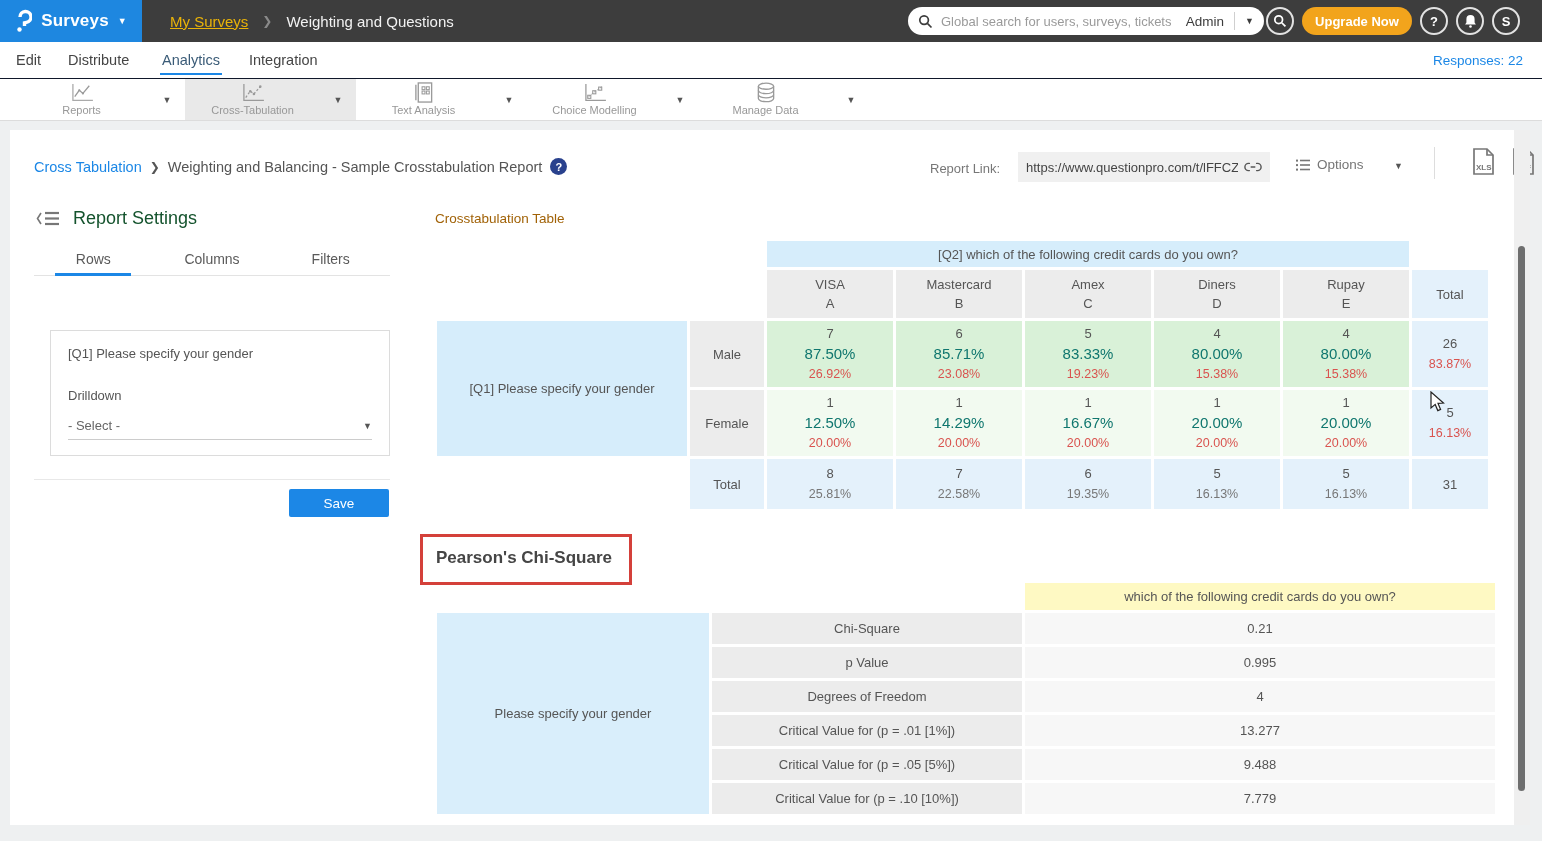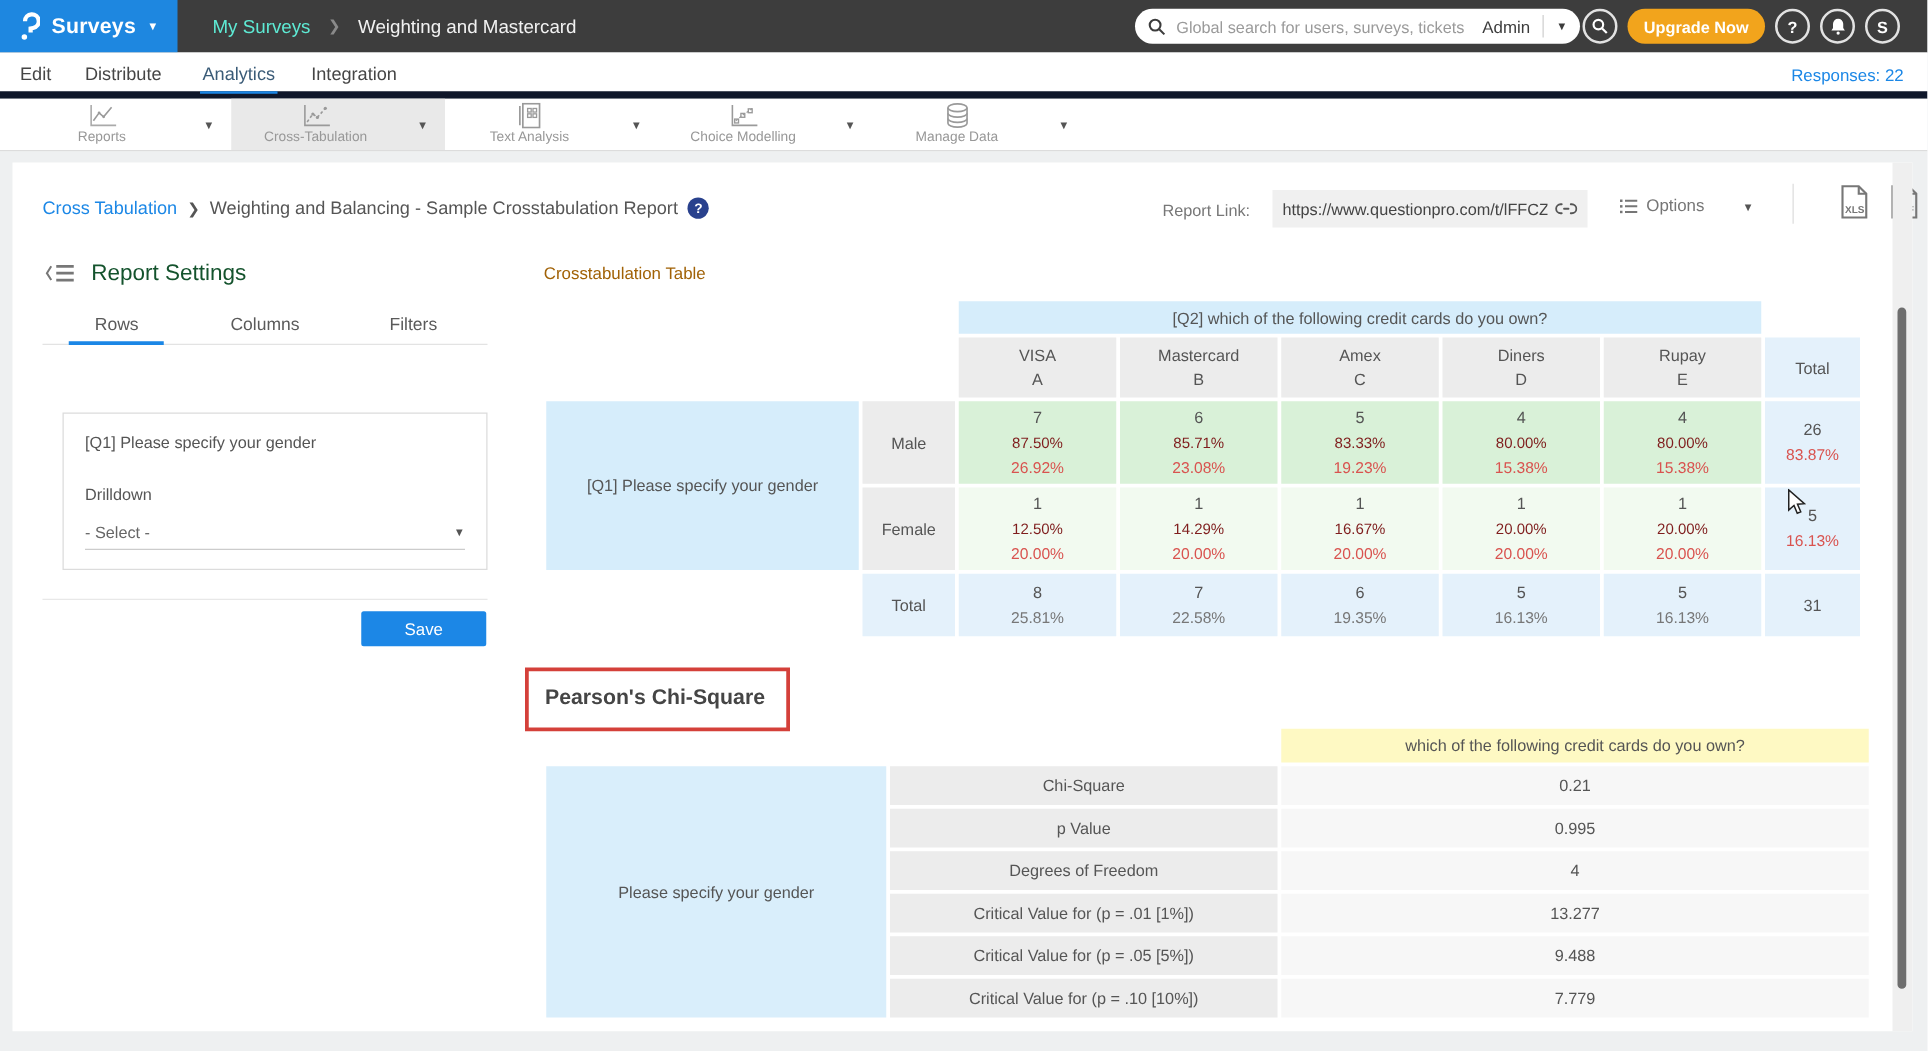--- a/index.html
+++ b/index.html
@@ -6,36 +6,36 @@
   html,body { width:1542px; height:841px; overflow:hidden; }
   body { font-family:"Liberation Sans", sans-serif; background:#eef0f1; position:relative; }
 
   
   .topbar { position:absolute; top:0; left:0; width:1542px; height:42px; background:#3d3d3d; }
   .logo-block { position:absolute; left:0; top:0; width:142px; height:42px; background:#1e87e0;
     display:flex; align-items:center; justify-content:center; gap:9px; color:#fff; cursor:pointer; }
   .logo-block .prod { font-size:17px; font-weight:bold; letter-spacing:.2px; }
   .caret { font-size:9px; color:inherit; }
   .tb-crumb { position:absolute; left:170px; top:0; height:42px; display:flex; align-items:center; gap:14px; font-size:15px; }
-  .tb-crumb .dim { color:#5eead4; }
+  .tb-crumb .dim { color:#eab308;text-decoration:underline; }
   .tb-crumb .sep { color:#8a8a8a; font-size:12px; }
   .tb-crumb .lit { color:#f2f2f2; }
   .search-pill { position:absolute; left:908px; top:7px; width:356px; height:28px; background:#fff; border-radius:14px;
     display:flex; align-items:center; padding:0 10px; gap:8px; }
   .search-pill input { flex:1; border:none; outline:none; font-size:13px; color:#555; font-family:inherit; background:transparent; }
   .search-pill input::placeholder { color:#9a9a9a; }
   .admin-sel { display:flex; align-items:center; gap:10px; color:#3c3c3c; font-size:13.5px; }
   .admin-div { width:1px; height:18px; background:#cfcfcf; }
   .circle-btn { position:absolute; top:7px; width:28px; height:28px; border-radius:50%; border:2px solid #e2e2e2;
     display:flex; align-items:center; justify-content:center; color:#fff; font-size:13px; font-weight:bold; cursor:pointer; }
   .upgrade-btn { position:absolute; left:1302px; top:7px; width:110px; height:28px; border-radius:14px; background:#f2a41c;
     color:#fff; font-size:13px; font-weight:bold; display:flex; align-items:center; justify-content:center; cursor:pointer; }
 
   
-  .surveynav { position:absolute; top:42px; left:0; width:1542px; height:37px; background:#fff; border-bottom:6px solid #0f172a; }
+  .surveynav { position:absolute; top:42px; left:0; width:1542px; height:37px; background:#fff; border-bottom:1px solid #0f172a; }
   .surveynav .item { position:absolute; top:10px; font-size:14.5px; color:#454545; cursor:pointer; }
   .surveynav .item.active { color:#3a5b77; }
   .surveynav .item.active::after { content:""; position:absolute; left:-2px; right:-2px; bottom:-7px; height:2px; background:#1b87e6; }
   .responses { position:absolute; right:19px; top:11px; font-size:13.5px; color:#1b87e6; }
 
   
   .toolbar { position:absolute; top:79px; left:0; width:1542px; height:42px; background:#fff; border-bottom:1px solid #dcdcdc;
     display:flex; padding-left:14px; }
   .tgroup { width:171px; height:41px; display:flex; }
   .tgroup.active { background:#e9e9e9; }
@@ -90,21 +90,21 @@
   .hdr-gray { background:#ececec; height:48px; line-height:19px; }
   .hdr-total { background:#e4f1fb; }
   .q-cell { background:#d6edfb; }
   .lbl-gray { background:#ececec; }
   .lbl-blue { background:#e4f1fb; }
   .cg { background:#d9f1d8; }
   .cpg { background:#f2faf0; }
   .cb { background:#e4f1fb; }
   .ct { background:#e4f1fb; }
   .cnt { display:block; font-size:13px; color:#555; line-height:20px; }
-  .pb { display:block; font-size:12px; color:#7f1d1d; line-height:20px; }
+  .pb { display:block; font-size:15px; color:#0f766e; line-height:20px; }
   .pr { display:block; font-size:12.5px; color:#d9534f; line-height:20px; }
   .pg { display:block; font-size:12.5px; color:#777; line-height:20px; }
 
   
   .chi-hl { position:absolute; left:410px; top:404px; border:3px solid #d4403a; padding:11px 17px 14px 13px; }
   .chi-hl h2 { font-size:17px; color:#454545; font-weight:bold; }
   table.chi { position:absolute; left:424px; top:450px; border-collapse:separate; border-spacing:3px; table-layout:fixed; }
   table.chi td { text-align:center; vertical-align:middle; font-size:13px; color:#555; }
   .chi .hdr { background:#fef9c3; height:27px; }
   .chi .qc { background:#d9eefb; }
@@ -124,21 +124,21 @@
     <svg width="17" height="24" viewBox="0 0 17 24">
       <path d="M5 8 a5.5 5.5 0 1 1 6.5 5.4 L9.5 13.8 L9.5 17" fill="none" stroke="#fff" stroke-width="3.4"></path>
       <circle cx="4.5" cy="20.5" r="2.2" fill="#fff"></circle>
     </svg>
     <span class="prod">Surveys</span>
     <span class="caret">▼</span>
   </div>
   <div class="tb-crumb">
     <span class="dim">My Surveys</span>
     <span class="sep">❯</span>
-    <span class="lit">Weighting and Mastercard</span>
+    <span class="lit">Weighting and Questions</span>
   </div>
   <div class="search-pill">
     <svg width="15" height="15" viewBox="0 0 16 16">
       <circle cx="6.5" cy="6.5" r="4.6" fill="none" stroke="#3c3c3c" stroke-width="1.8"></circle>
       <line x1="10" y1="10" x2="14.4" y2="14.4" stroke="#3c3c3c" stroke-width="1.8"></line>
     </svg>
     <input type="text" placeholder="Global search for users, surveys, tickets" style="">
     <div class="admin-sel">
       <span>Admin</span>
       <span class="admin-div"></span>

